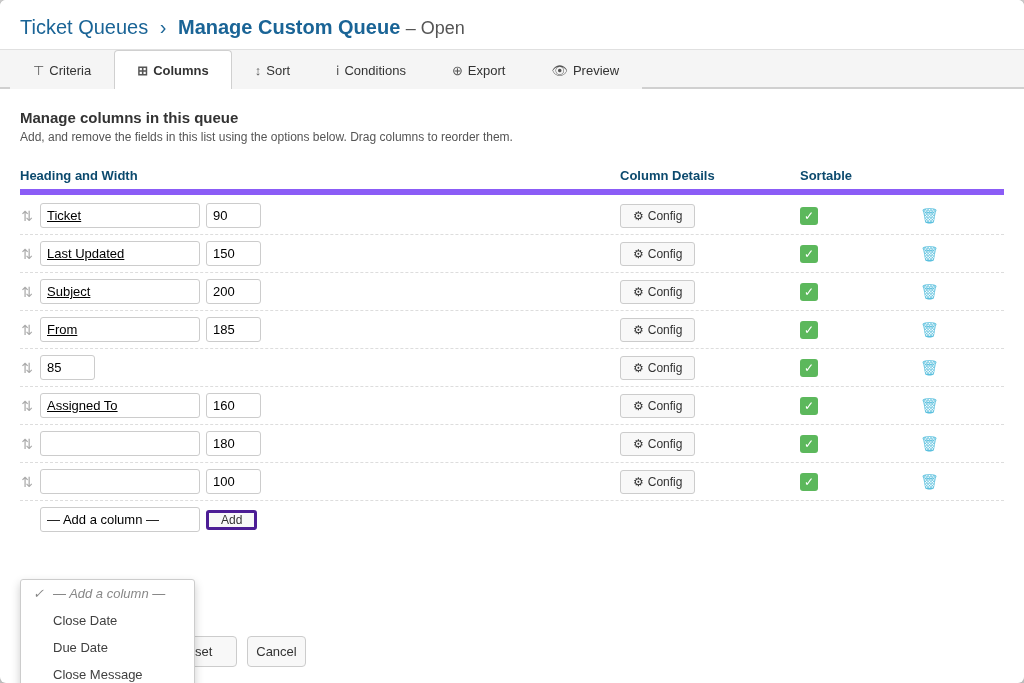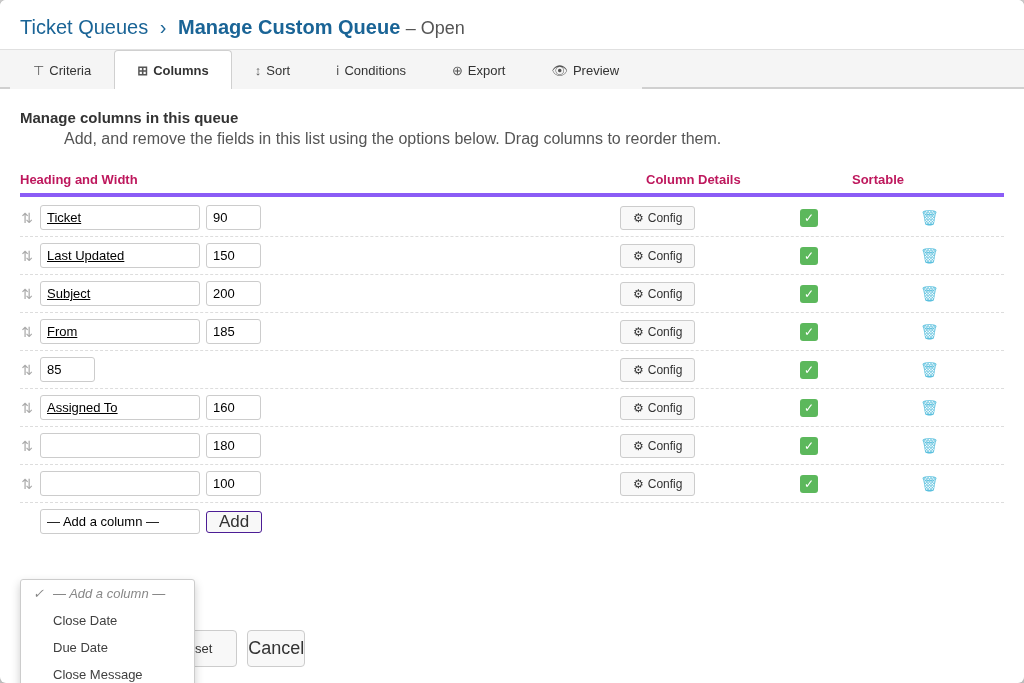--- a/index.html
+++ b/index.html
@@ -82,33 +82,31 @@
       position: relative;
     }
     .section-title {
       font-size: 15px;
       font-weight: bold;
       color: #333;
       margin-bottom: 4px;
     }
     .section-desc {
       color: #555;
-      font-size: 16px;
+      font-size: 12px;
       margin-bottom: 18px;
-      margin-left: 44px;
     }
     .columns-header {
       display: grid;
       grid-template-columns: 600px 180px 120px 40px;
       font-weight: bold;
-      color: #be185d;
+      color: #0c4a6e;
       padding: 6px 0;
-      border-bottom: 4px solid #8b5cf6;
+      border-bottom: 6px solid #8b5cf6;
       margin-bottom: 2px;
-      gap: 26px;
     }
     .column-row {
       display: grid;
       grid-template-columns: 600px 180px 120px 40px;
       align-items: center;
       border-bottom: 1px dashed #ddd;
       padding: 4px 0;
       min-height: 38px;
     }
     .row-left {
@@ -177,25 +175,25 @@
     .add-dropdown {
       border: 1px solid #ccc;
       border-radius: 3px;
       padding: 4px 6px;
       font-size: 13px;
       min-width: 160px;
       background: #fff;
       cursor: pointer;
     }
     .add-btn {
-      border: 1px solid #4c1d95;
+      border: 3px solid #4c1d95;
       background: #f8f8f8;
       border-radius: 3px;
       padding: 0 12px;
-      font-size: 17px;
+      font-size: 12px;
       cursor: pointer;
       color: #333;
     }
     .footer-buttons {
       display: flex;
       gap: 10px;
       padding: 16px 20px;
       justify-content: flex-start;
     }
     .btn-save {
@@ -214,22 +212,22 @@
       border-radius: 4px;
       padding: 7px 24px;
       font-size: 13px;
       cursor: pointer;
     }
     .btn-cancel {
       background: #f8f8f8;
       color: #333;
       border: 1px solid #ccc;
       border-radius: 4px;
-      padding: 7px 0;
-      font-size: 18px;
+      padding: 7px 8px;
+      font-size: 13px;
       cursor: pointer;
     }
 
     
     .dropdown-menu {
       position: absolute;
       background: #fff;
       border: 1px solid #ccc;
       border-radius: 3px;
       box-shadow: 0 4px 10px rgba(0,0,0,0.2);

